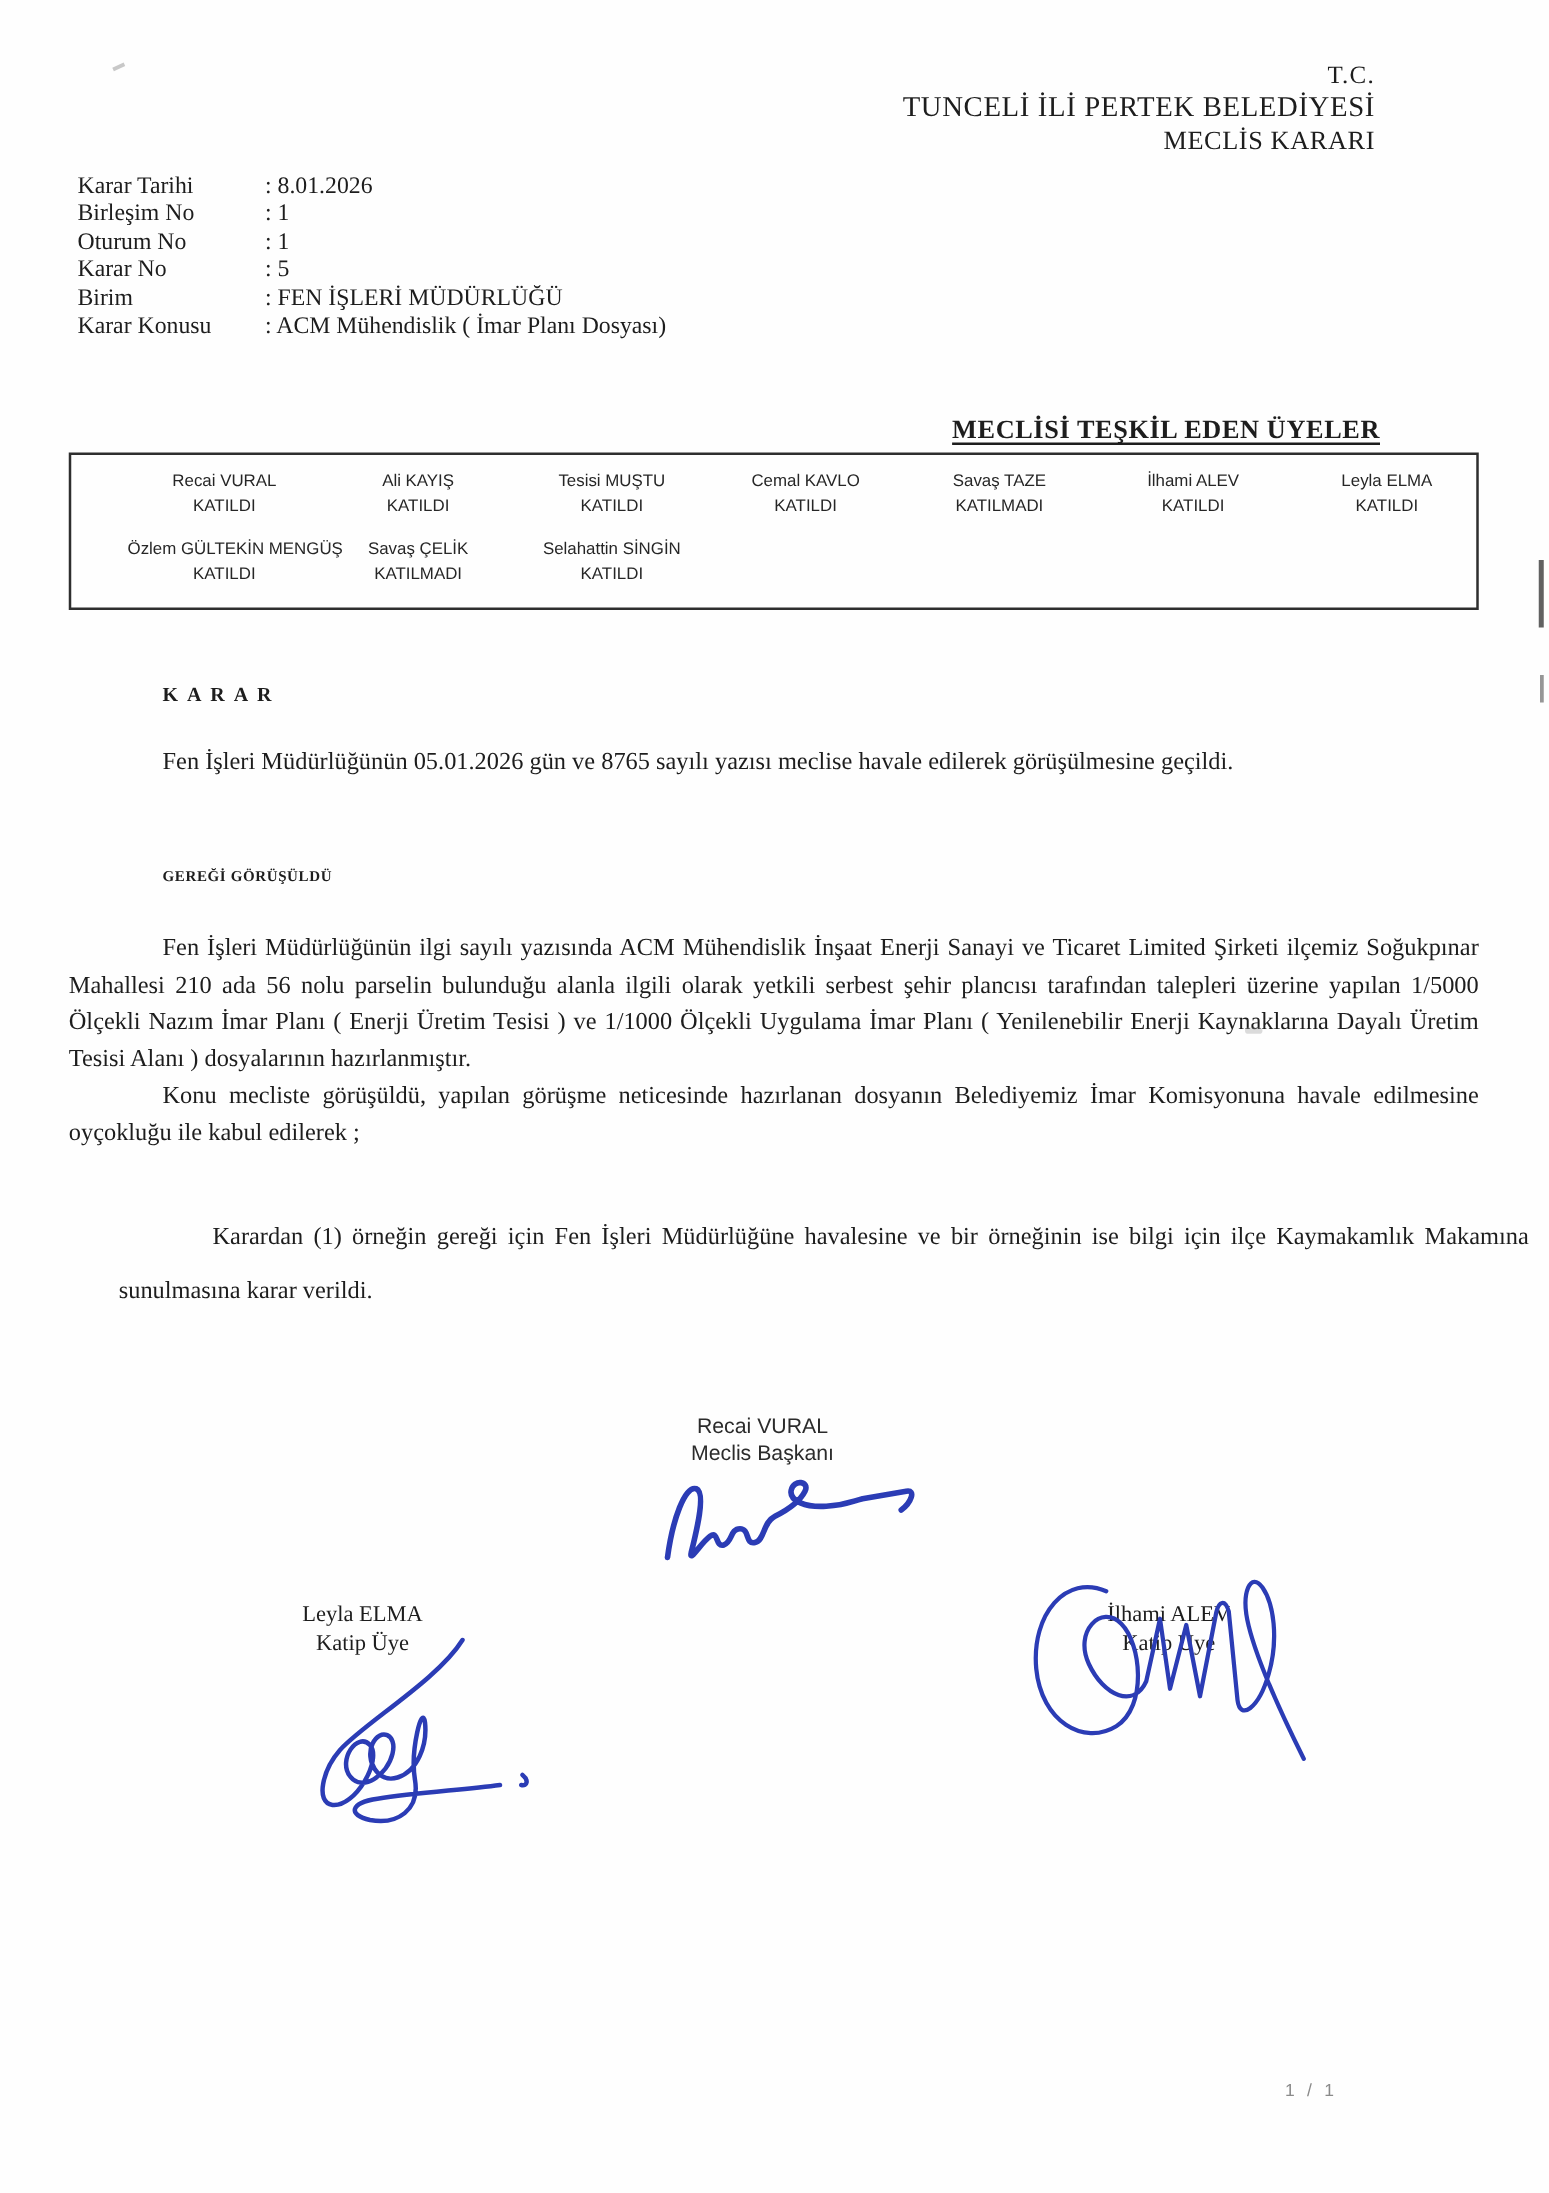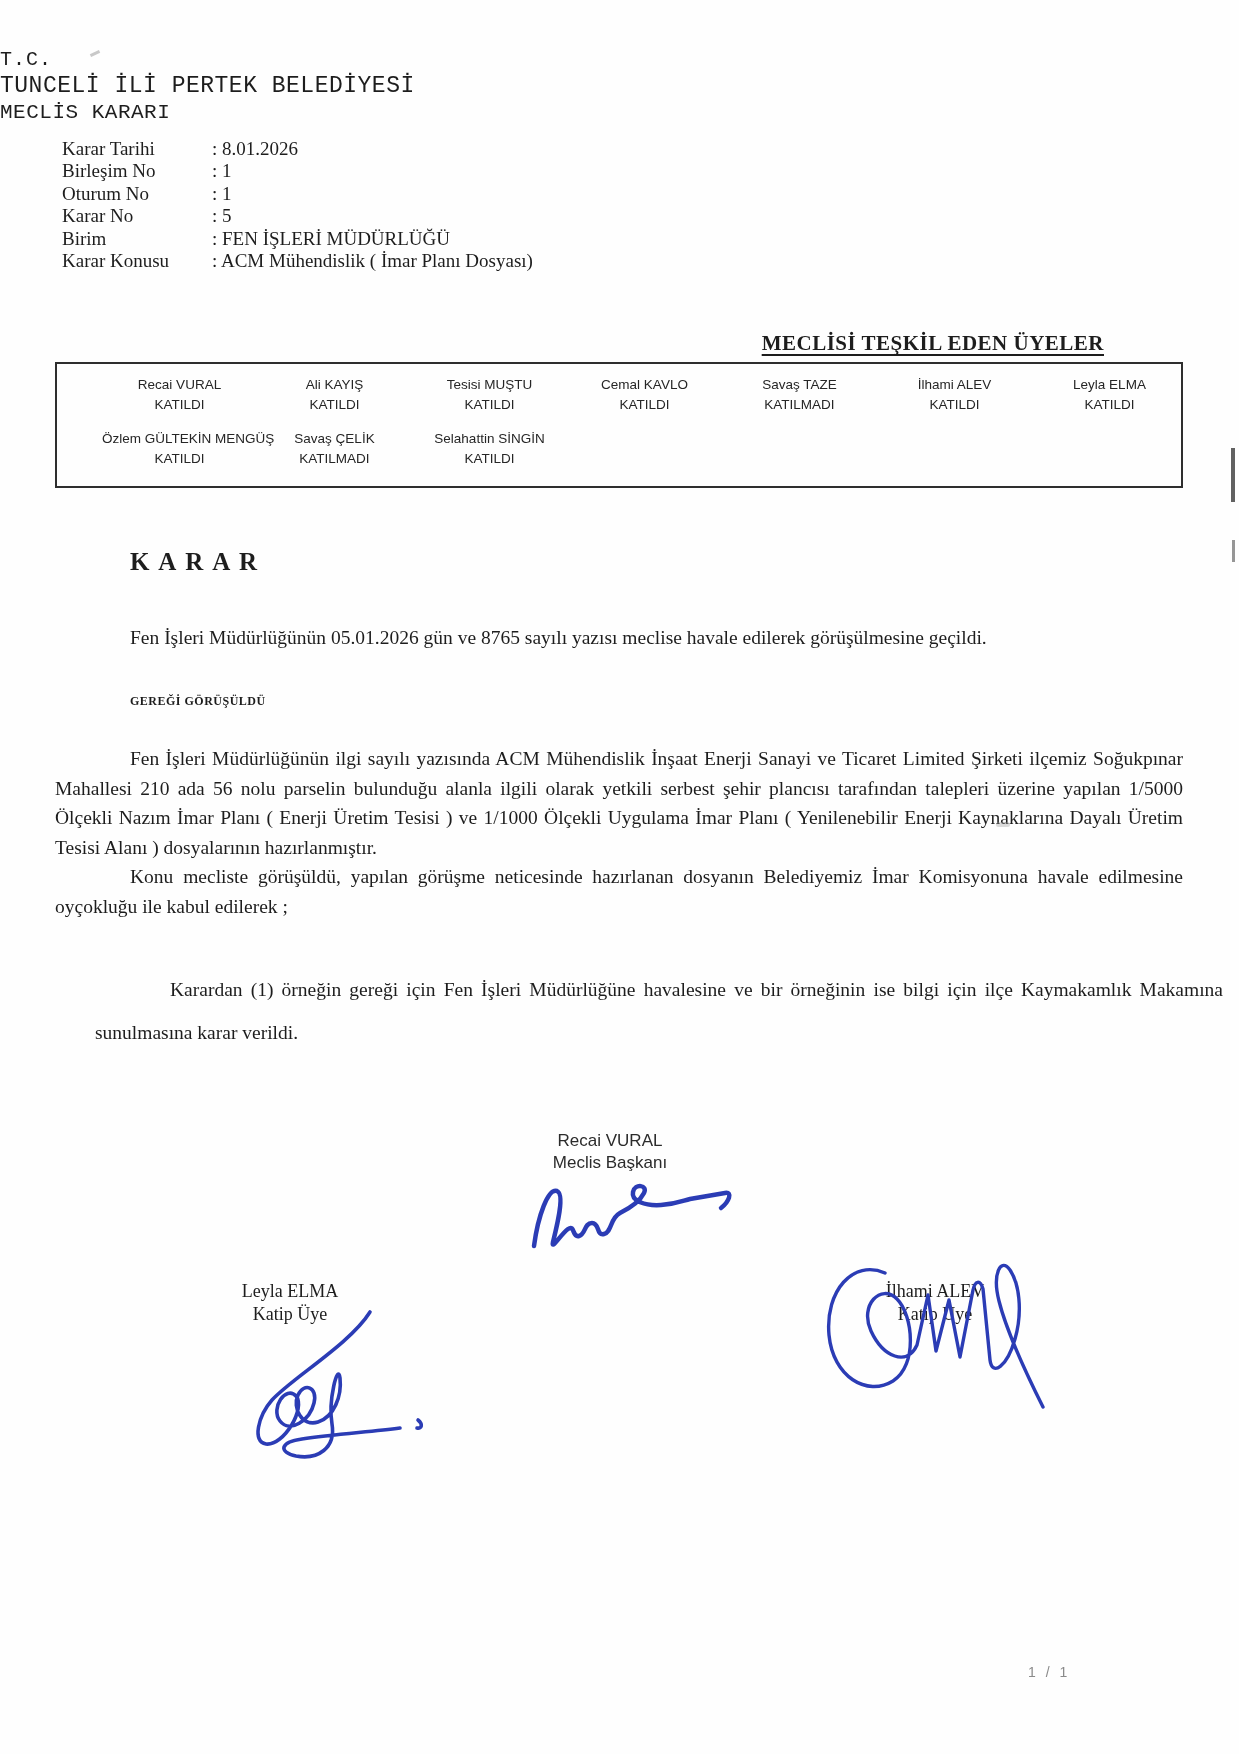--- a/index.html
+++ b/index.html
@@ -7,21 +7,21 @@
     position:relative;
     width:1239px;height:1754px;
     background:#fefefe;
     font-family:"Liberation Serif", serif;
     color:#1d1d1d;
     overflow:hidden;
   }
   .abs{position:absolute;}
 
   
-  .hdr{left:0;top:48px;width:1100px;text-align:left;line-height:1.22;font-family:Liberation Mono, monospace;}
+  .hdr{left:0;top:48px;width:1100px;text-align:right;line-height:1.22;}
   .hdr .l1{font-size:20px;letter-spacing:1px;}
   .hdr .l2{font-size:23px;letter-spacing:.5px;}
   .hdr .l3{font-size:21px;letter-spacing:.5px;}
 
   
   .meta{left:62px;top:138px;font-size:19px;line-height:22.4px;}
   .meta-row{display:flex;}
   .meta-label{width:150px;flex:0 0 150px;}
   .meta-value{white-space:nowrap;}
 
@@ -32,23 +32,23 @@
   .mem-box{left:55px;top:362px;width:1128px;height:126px;
     border:2px solid #2e2e2e;box-sizing:border-box;
     font-family:"Liberation Sans", sans-serif;font-size:13.5px;color:#262626;}
   .mem-row{display:flex;padding-left:45px;}
   .mem-row.r1{margin-top:11px;}
   .mem-row.r2{margin-top:14px;}
   .mcell{width:155px;flex:0 0 155px;text-align:center;line-height:20px;}
   .mname,.mstatus{white-space:nowrap;}
 
   
-  .karar-h{left:130px;top:548px;font-weight:bold;font-size:25px;letter-spacing:2px;}
+  .karar-h{left:130px;top:548px;font-weight:bold;font-size:16px;letter-spacing:2px;}
   .intro{left:55px;top:594px;width:1128px;font-size:19.5px;line-height:31px;
-    text-align:justify;text-indent:75px;margin-top:28px;}
+    text-align:justify;text-indent:75px;}
   .geregi-h{left:130px;top:684px;font-weight:bold;font-size:12px;letter-spacing:.5px;margin-top:10px;}
   .bodytext{left:55px;top:744px;width:1128px;font-size:19.5px;line-height:29.5px;
     text-align:justify;}
   .bodytext p{margin:0;text-indent:75px;}
   .p3{left:55px;top:968px;width:1128px;font-size:19.5px;line-height:43px;
     text-align:justify;text-indent:75px;margin-left:40px;}
 
   
   .sig-president{left:360px;top:1130px;width:500px;text-align:center;
     font-family:"Liberation Sans", sans-serif;font-size:17px;line-height:22px;color:#2b2b2b;}

